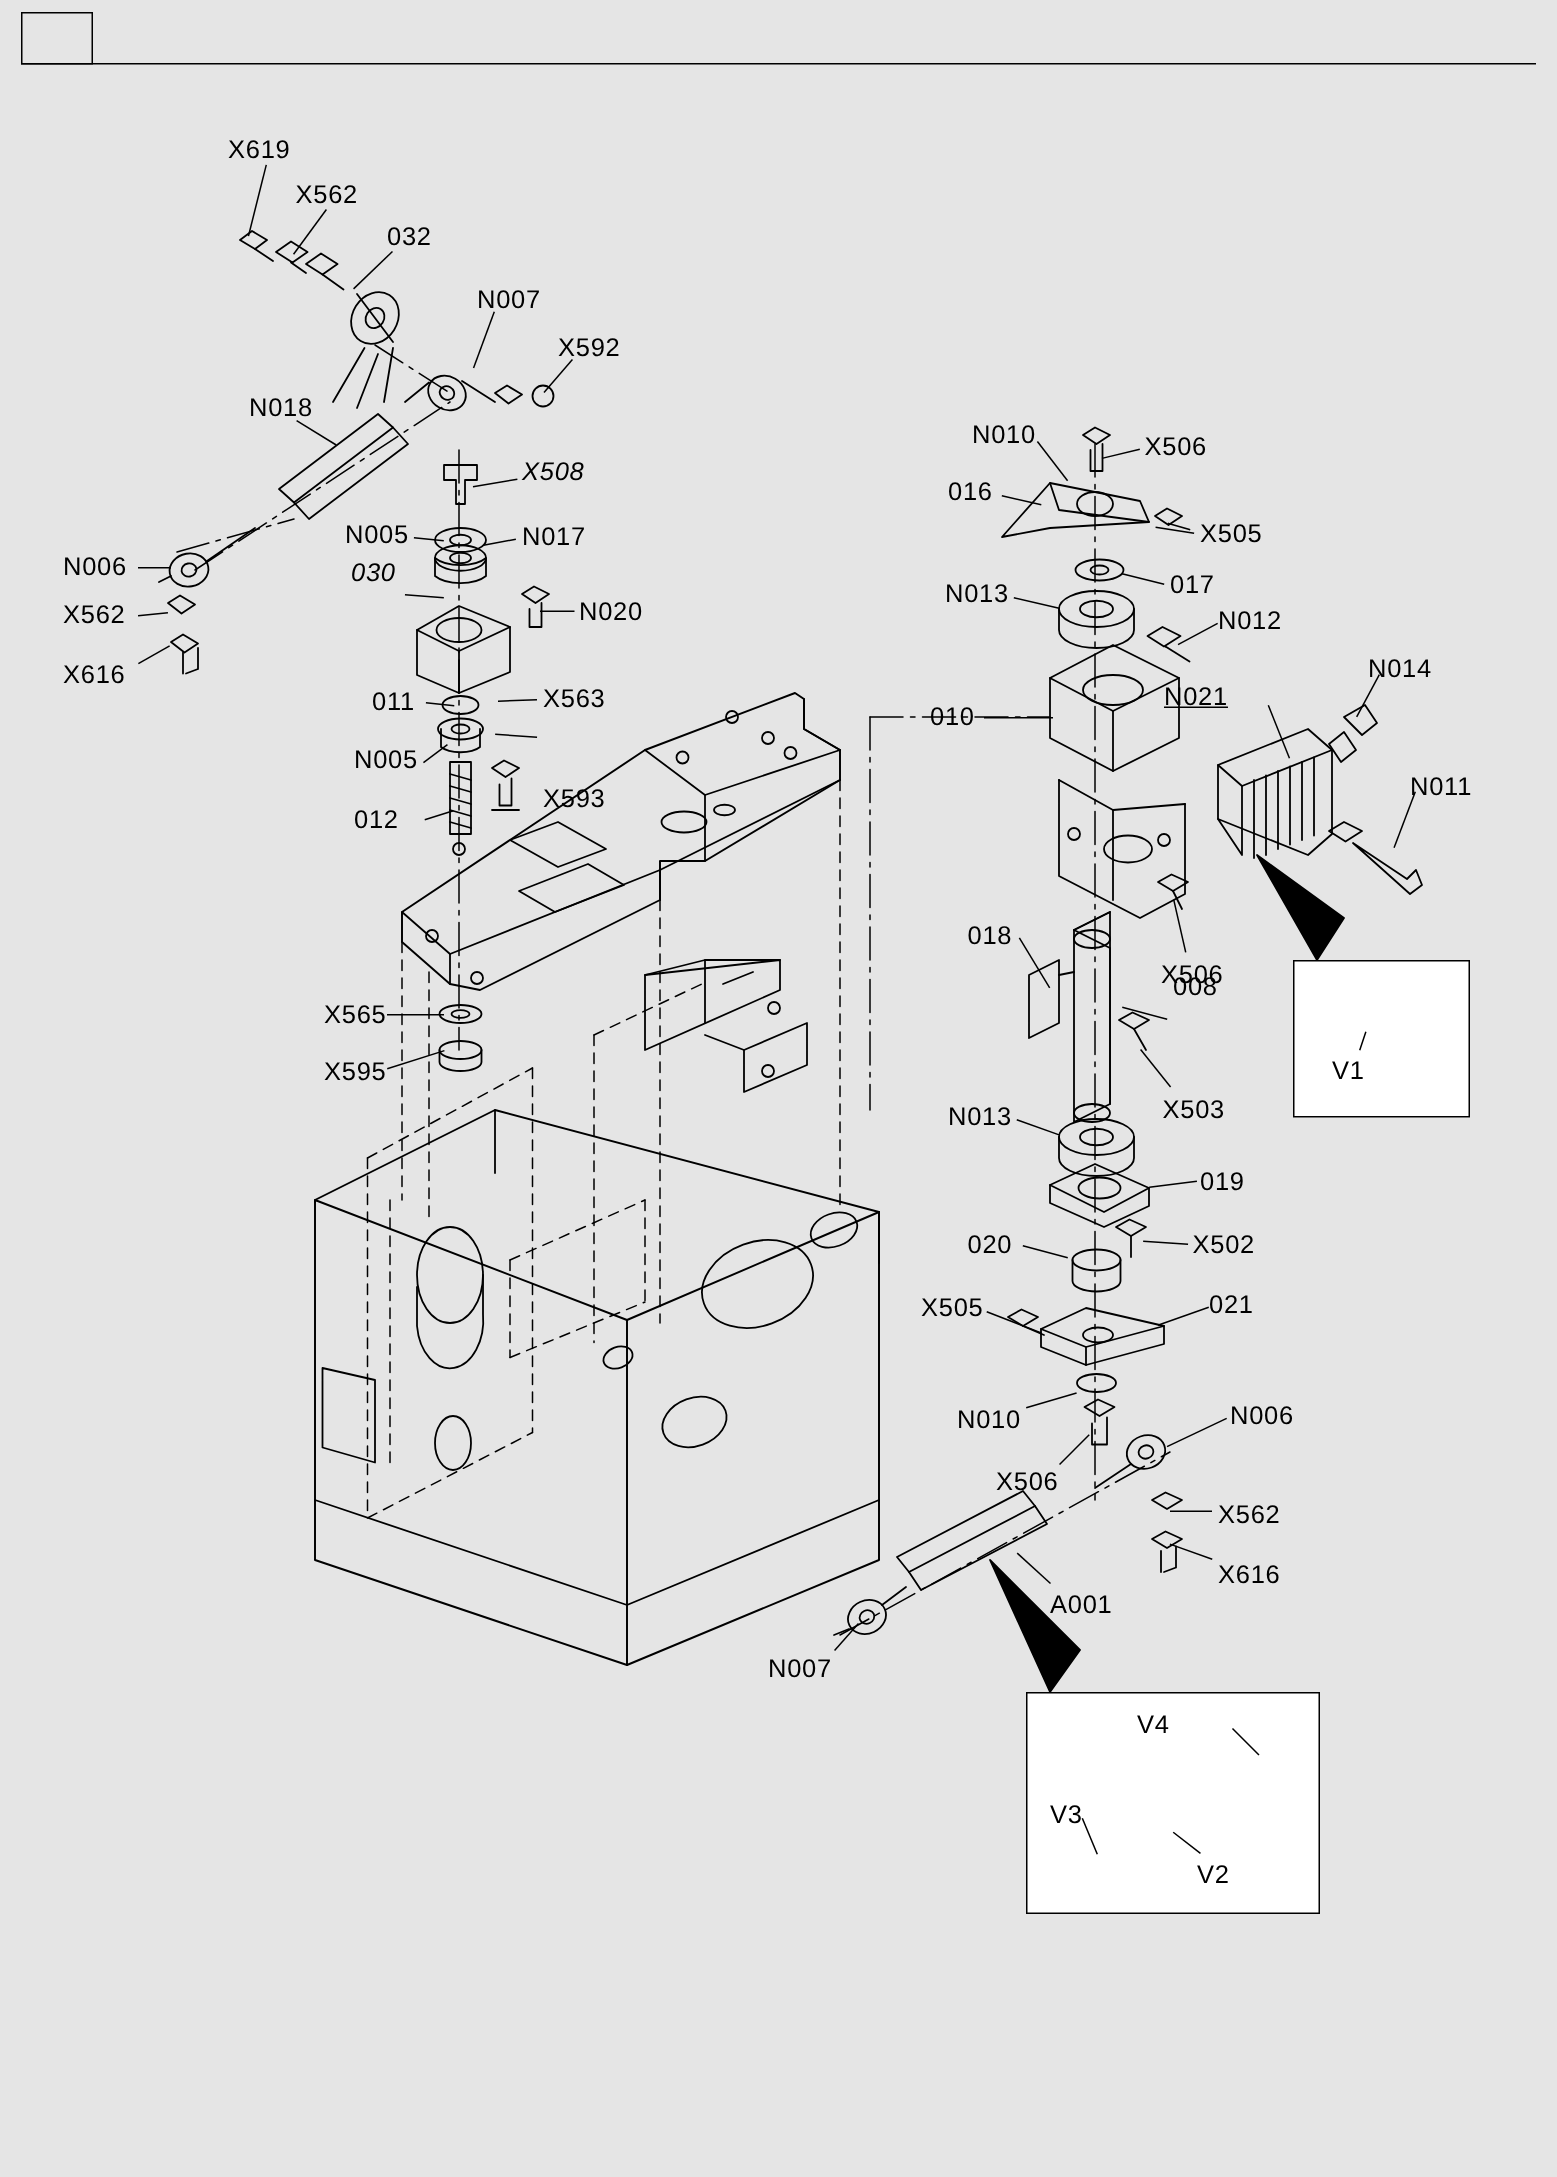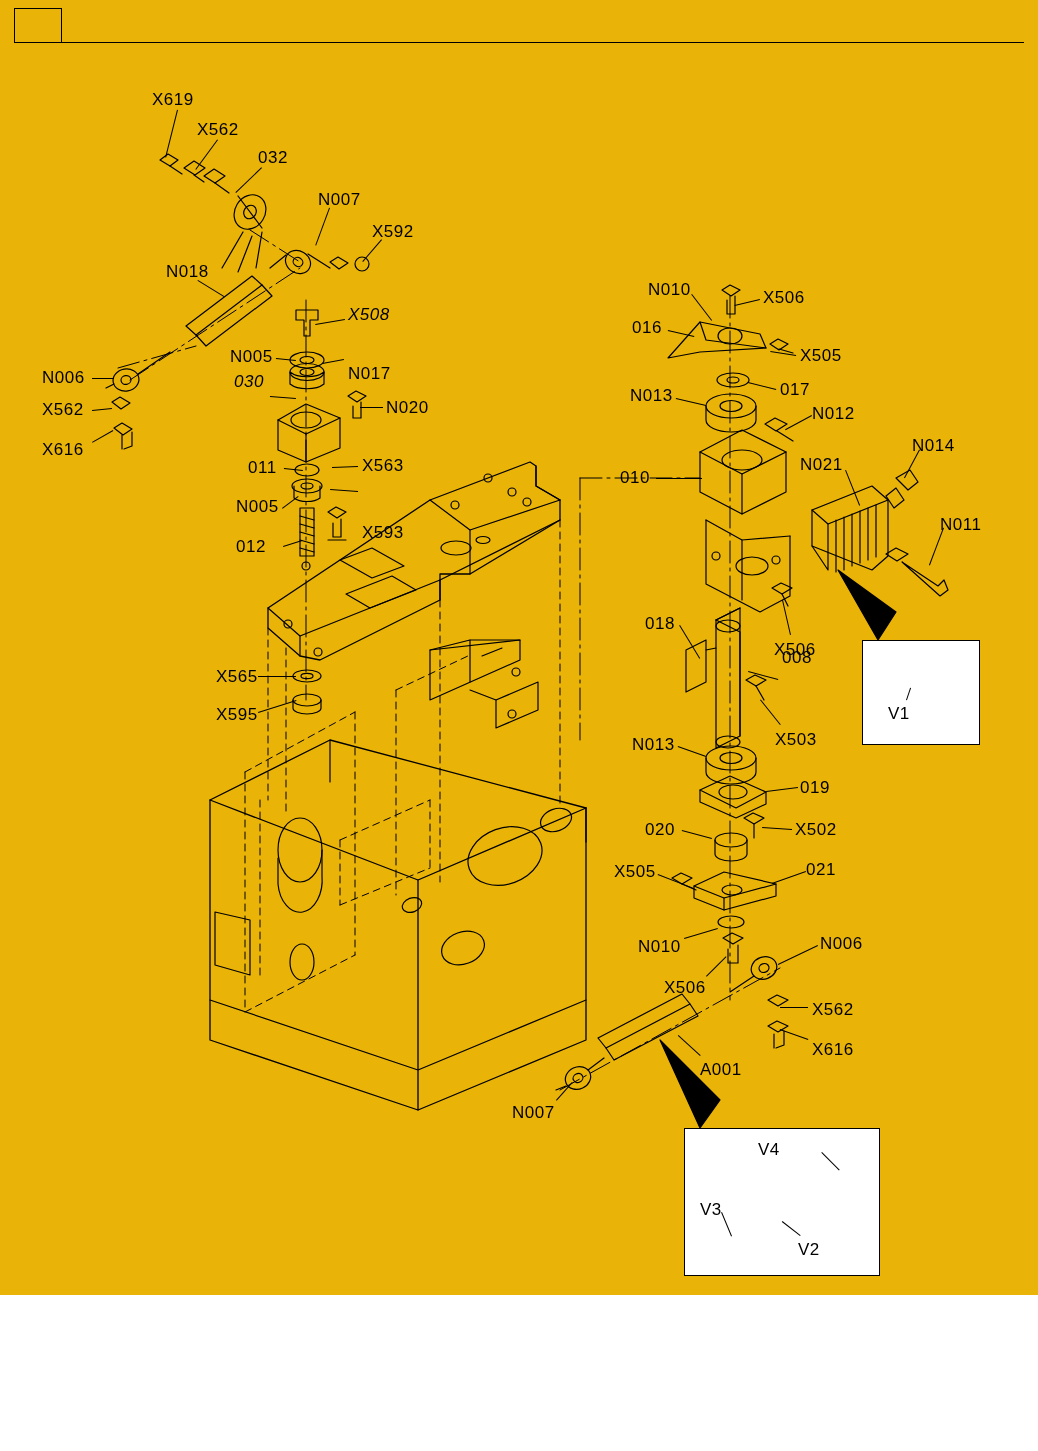--- a/index.html
+++ b/index.html
@@ -3,22 +3,22 @@
 <meta charset="utf-8">
 <style>
   html, body {
     margin: 0;
     padding: 0;
     background: #ffffff;
   }
   #page {
     position: relative;
     width: 1038px;
-    height: 1295px;
-    background: #eab308;
+    height: 1451px;
+    background: #e5e5e5;
     font-family: "Liberation Sans", sans-serif;
     overflow: hidden;
   }
   
   .hdr-rule {
     position: absolute;
     left: 14px;
     top: 42px;
     width: 1010px;
     height: 0;
@@ -395,42 +395,42 @@
 
   <div id="labels">
       <div class="lbl" style="left: 152px; top: 90px;">X619</div>
       <div class="lbl" style="left: 197px; top: 120px;">X562</div>
       <div class="lbl" style="left: 258px; top: 148px;">032</div>
       <div class="lbl" style="left: 318px; top: 190px;">N007</div>
       <div class="lbl" style="left: 372px; top: 222px;">X592</div>
       <div class="lbl" style="left: 166px; top: 262px;">N018</div>
       <div class="lbl" style="left: 348px; top: 305px; font-style: italic;">X508</div>
       <div class="lbl" style="left: 230px; top: 347px;">N005</div>
-      <div class="lbl" style="left: 348px; top: 348px; margin-top: 16px;">N017</div>
+      <div class="lbl" style="left: 348px; top: 348px;">N017</div>
       <div class="lbl" style="left: 42px; top: 368px;">N006</div>
       <div class="lbl" style="left: 234px; top: 372px; font-style: italic;">030</div>
       <div class="lbl" style="left: 386px; top: 398px;">N020</div>
       <div class="lbl" style="left: 42px; top: 400px;">X562</div>
       <div class="lbl" style="left: 42px; top: 440px;">X616</div>
       <div class="lbl" style="left: 248px; top: 458px;">011</div>
       <div class="lbl" style="left: 362px; top: 456px;">X563</div>
       <div class="lbl" style="left: 362px; top: 483px; margin-top: 40px;">X593</div>
       <div class="lbl" style="left: 236px; top: 497px;">N005</div>
       <div class="lbl" style="left: 236px; top: 537px;">012</div>
       <div class="lbl" style="left: 216px; top: 667px;">X565</div>
       <div class="lbl" style="left: 216px; top: 705px;">X595</div>
       <div class="lbl" style="left: 648px; top: 280px;">N010</div>
       <div class="lbl" style="left: 763px; top: 288px;">X506</div>
       <div class="lbl" style="left: 632px; top: 318px;">016</div>
       <div class="lbl" style="left: 800px; top: 346px;">X505</div>
       <div class="lbl" style="left: 780px; top: 380px;">017</div>
       <div class="lbl" style="left: 630px; top: 386px;">N013</div>
       <div class="lbl" style="left: 812px; top: 404px;">N012</div>
       <div class="lbl" style="left: 912px; top: 436px;">N014</div>
-      <div class="lbl" style="left: 800px; top: 455px;">N021</div>
+      <div class="lbl" style="left: 776px; top: 455px; text-decoration: underline;">N021</div>
       <div class="lbl" style="left: 620px; top: 468px;">010</div>
       <div class="lbl" style="left: 940px; top: 515px;">N011</div>
       <div class="lbl" style="left: 774px; top: 640px;">X506</div>
       <div class="lbl" style="left: 645px; top: 614px;">018</div>
       <div class="lbl" style="left: 782px; top: 648px;">008</div>
       <div class="lbl" style="left: 775px; top: 730px;">X503</div>
       <div class="lbl" style="left: 632px; top: 735px;">N013</div>
       <div class="lbl" style="left: 800px; top: 778px;">019</div>
       <div class="lbl" style="left: 795px; top: 820px;">X502</div>
       <div class="lbl" style="left: 645px; top: 820px;">020</div>

